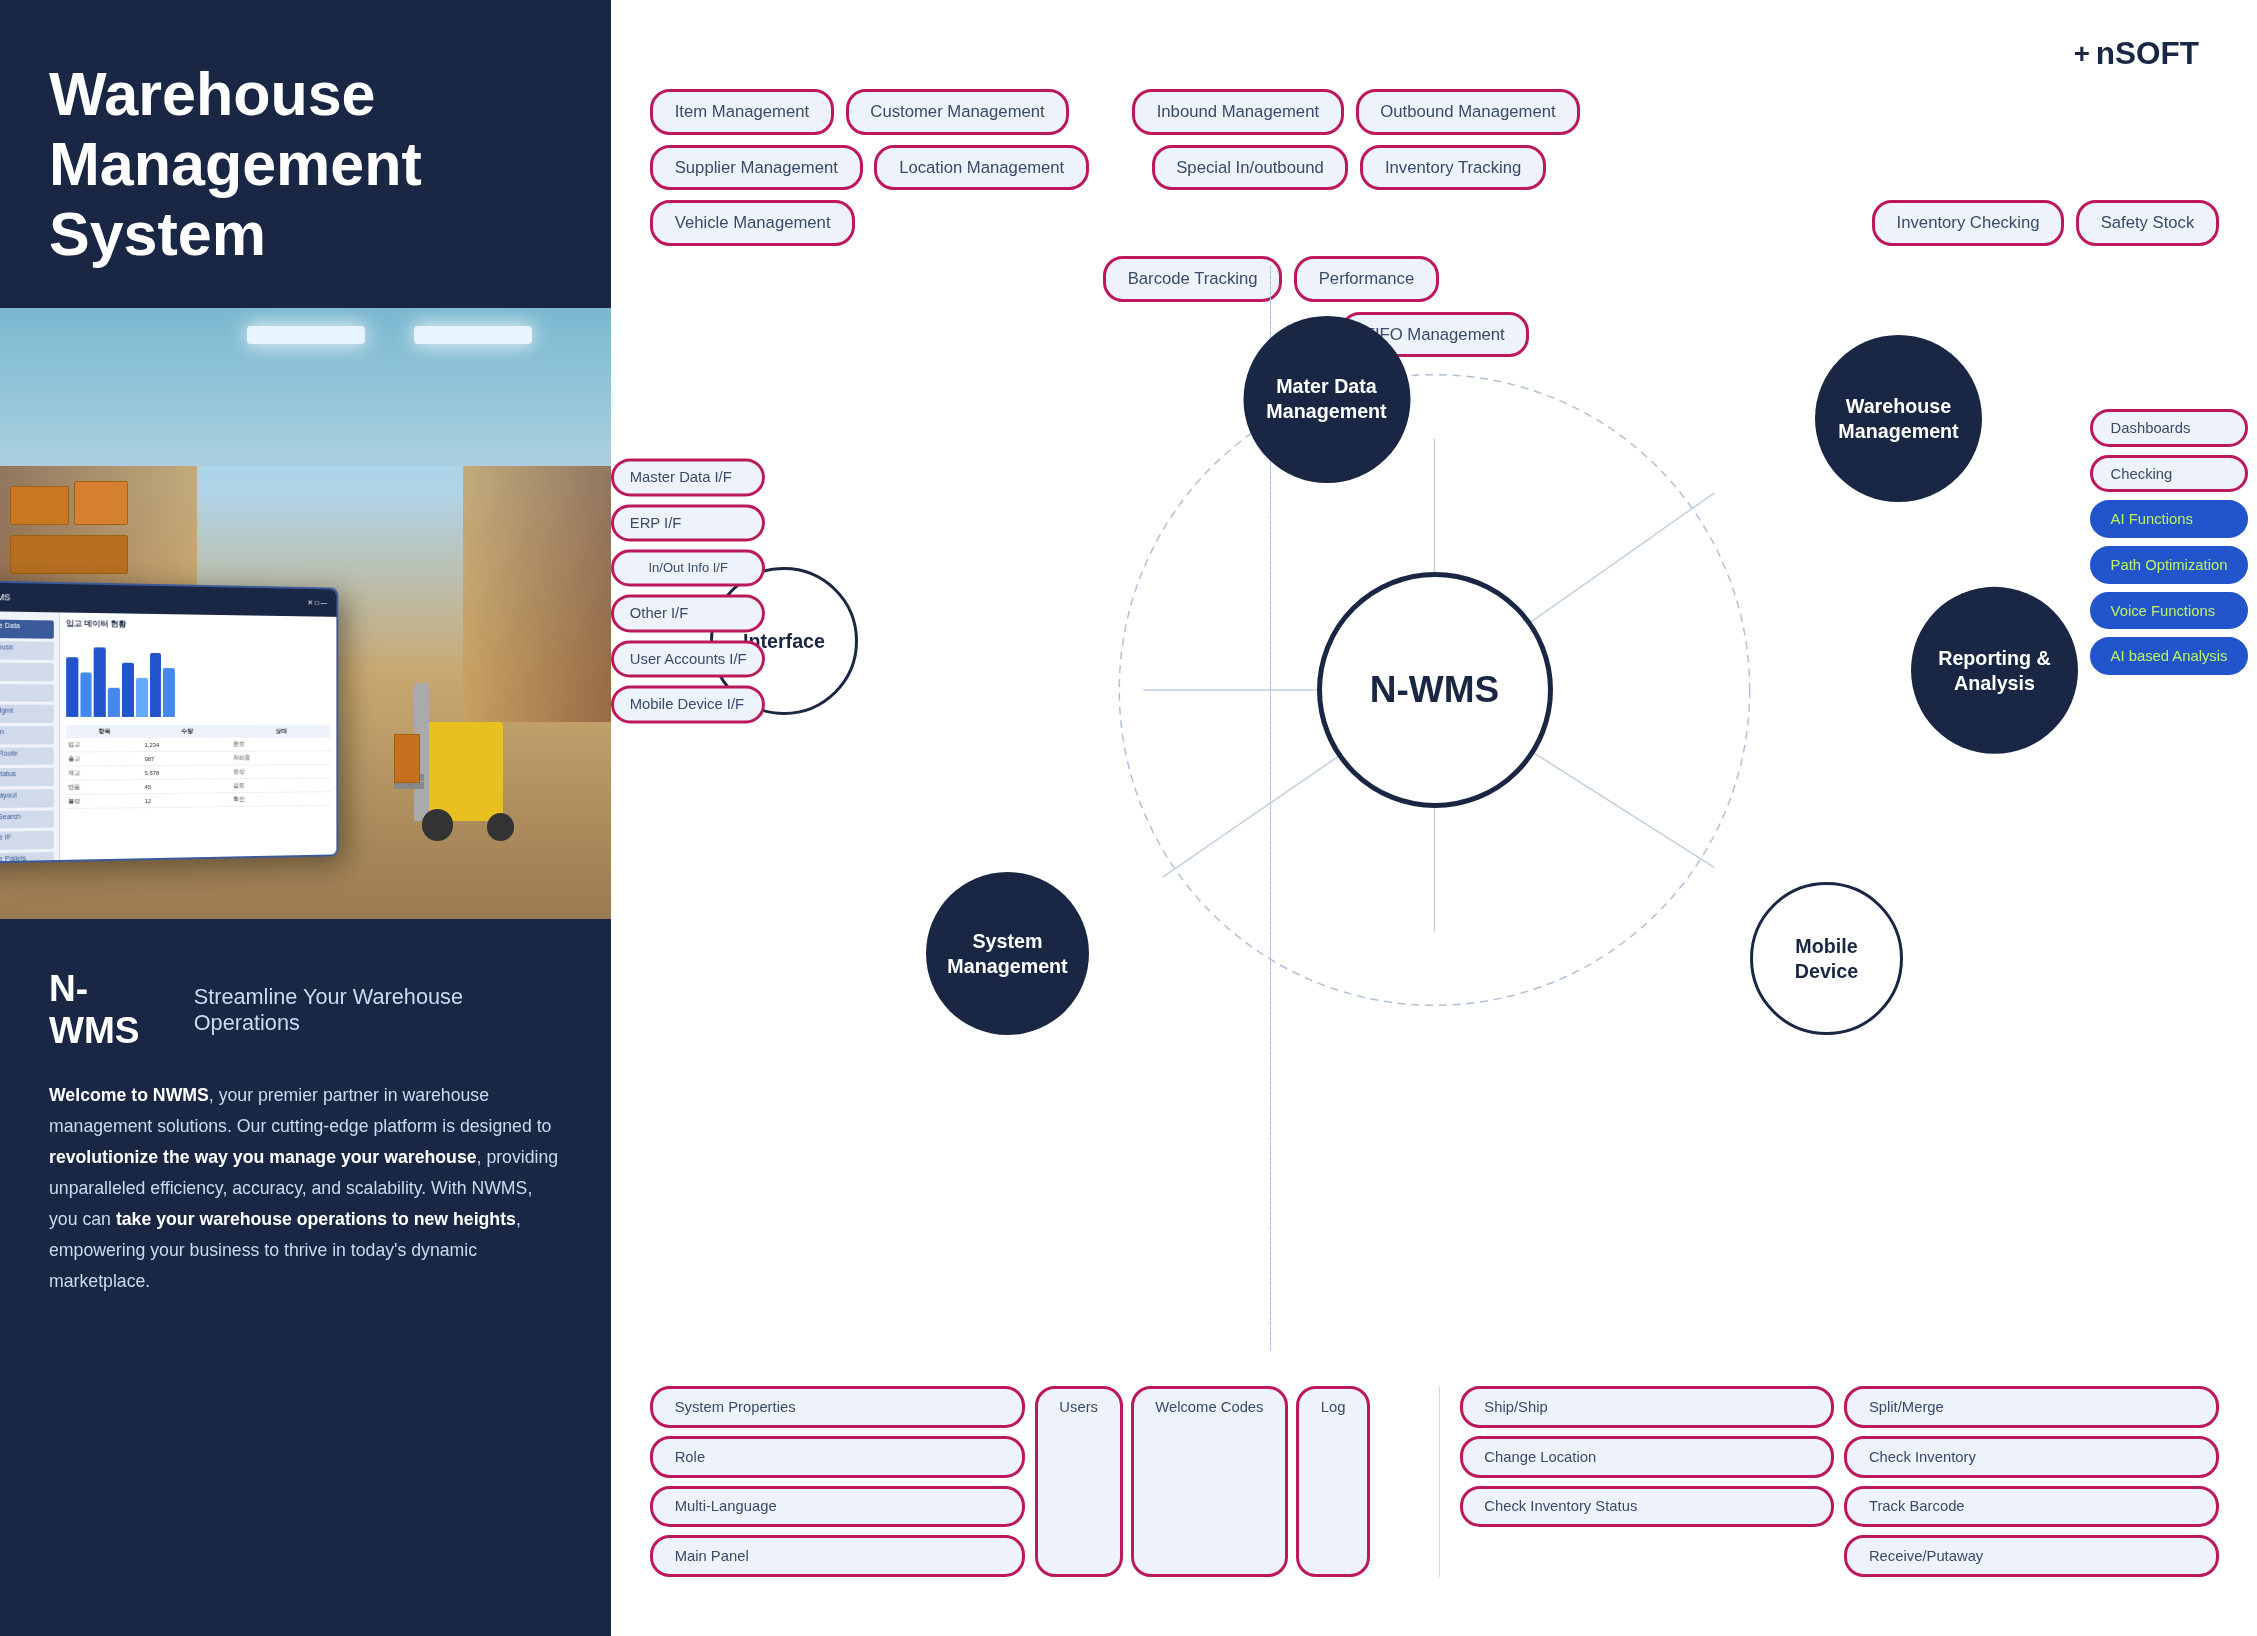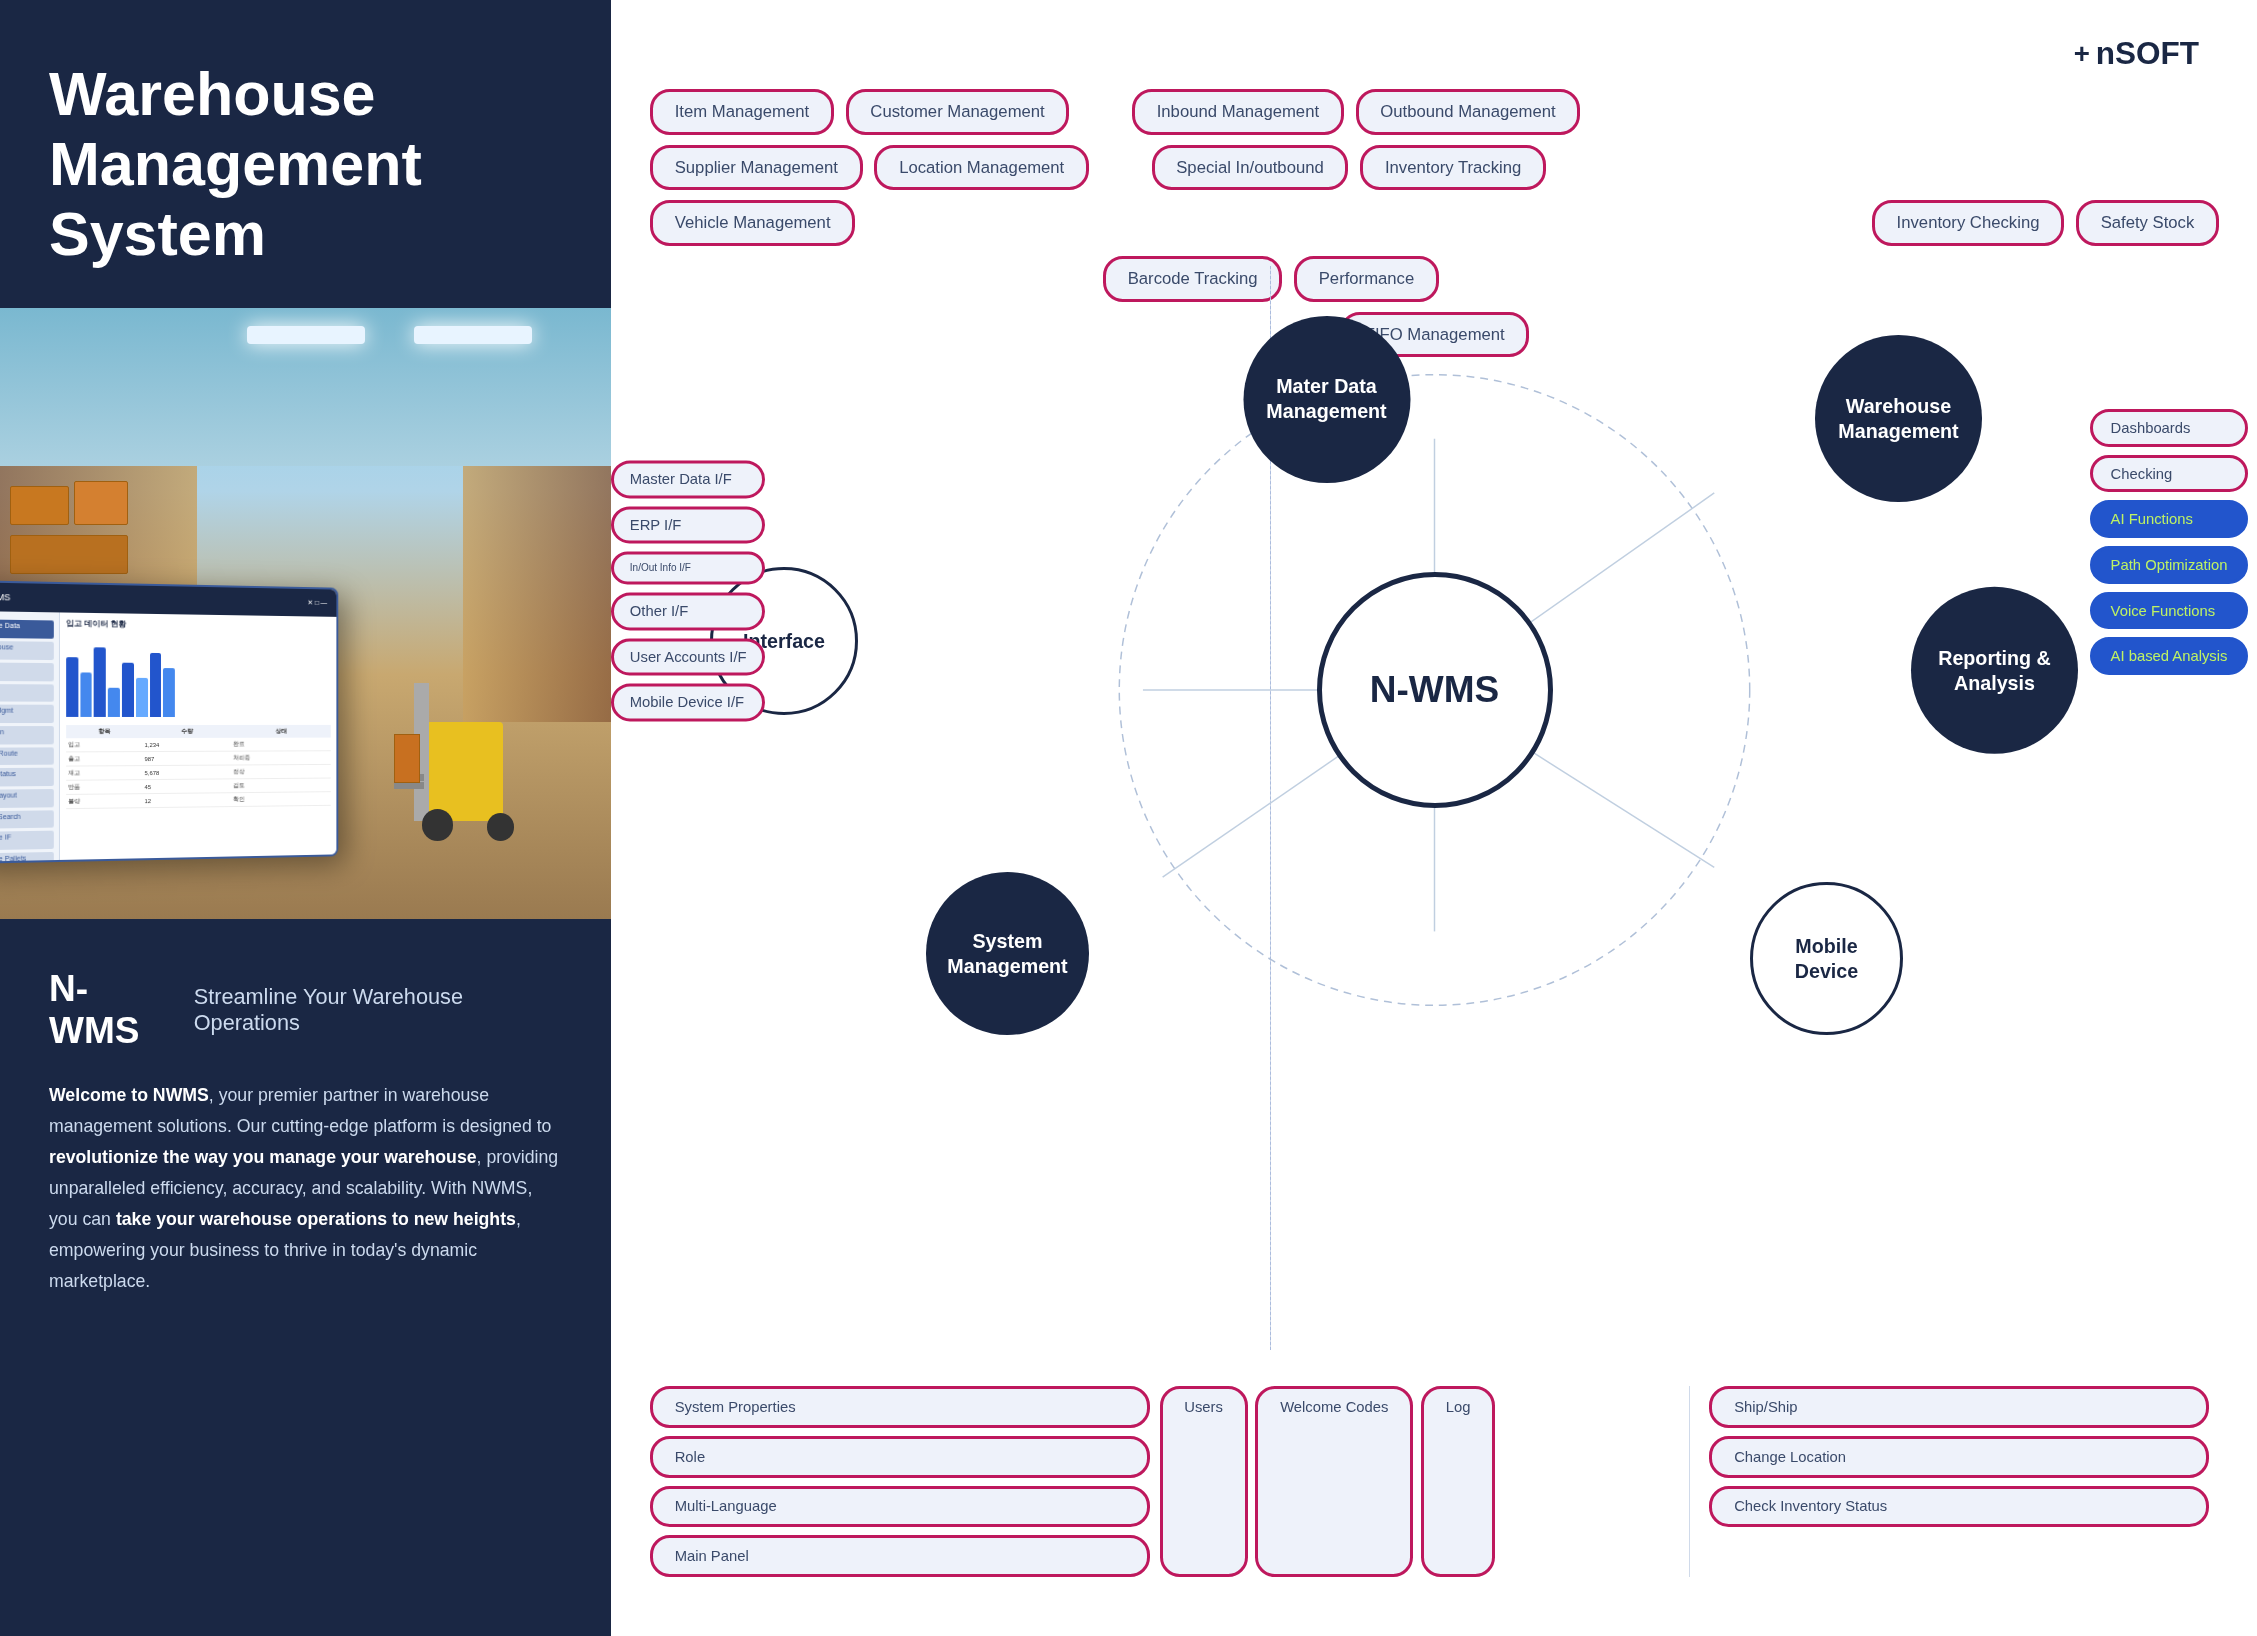--- a/index.html
+++ b/index.html
@@ -499,21 +499,21 @@
 
     <div class="nwms-center">N-WMS</div>
 
     <div class="warehouse-center-img">
       <div style="width:100%;height:100%;background:linear-gradient(180deg,#87ceeb 20%,#a09070 60%,#c8a870 100%);"></div>
     </div>
 
     <div class="pill-group" style="left:0px;top:50%;transform:translateY(-50%) translateY(-99px);">
       <div class="pill" style="font-size:14.8px;padding:7.9px 15.8px;">Master Data I/F</div>
       <div class="pill" style="font-size:14.8px;padding:7.9px 15.8px;">ERP I/F</div>
-      <div class="pill" style="font-size:10px;padding:7.9px 15.8px;">In/Out Info I/F</div>
+      <div class="pill" style="font-size:13px;padding:7.9px 15.8px;text-align:center;">In/Out Info I/F</div>
       <div class="pill" style="font-size:14.8px;padding:7.9px 15.8px;">Other I/F</div>
       <div class="pill" style="font-size:14.8px;padding:7.9px 15.8px;">User Accounts I/F</div>
       <div class="pill" style="font-size:14.8px;padding:7.9px 15.8px;">Mobile Device I/F</div>
     </div>
 
     <div class="pill-group" style="right:9.9px;top:50%;transform:translateY(-50%) translateY(-148px);">
       <div class="pill" style="font-size:14.8px;padding:7.9px 17.7px;">Dashboards</div>
       <div class="pill" style="font-size:14.8px;padding:7.9px 17.7px;">Checking</div>
       <div class="pill highlight-blue" style="font-size:14.8px;padding:7.9px 17.7px;">AI Functions</div>
       <div class="pill highlight-blue" style="font-size:14.8px;padding:7.9px 17.7px;">Path Optimization</div>
@@ -539,16 +539,22 @@
     </div>
 
     <div style="width:1px;background:#d0daea;margin:0 19.7px;"></div>
 
     <div style="flex:1;display:flex;flex-direction:column;gap:7.9px;padding-right:9.9px;">
       <div class="pill" style="font-size:14.8px;">Ship/Ship</div>
       <div class="pill" style="font-size:14.8px;">Change Location</div>
       <div class="pill" style="font-size:14.8px;">Check Inventory Status</div>
     </div>
 
+    <div style="flex:1;display:flex;flex-direction:column;gap:7.9px;">
+      <div class="pill" style="font-size:14.8px;">Split/Merge</div>
+      <div class="pill" style="font-size:14.8px;">Check Inventory</div>
+      <div class="pill" style="font-size:14.8px;">Track Barcode</div>
+      <div class="pill" style="font-size:14.8px;">Receive/Putaway</div>
+    </div>
   </div>
 
 </div>
 
 
 </body></html>

